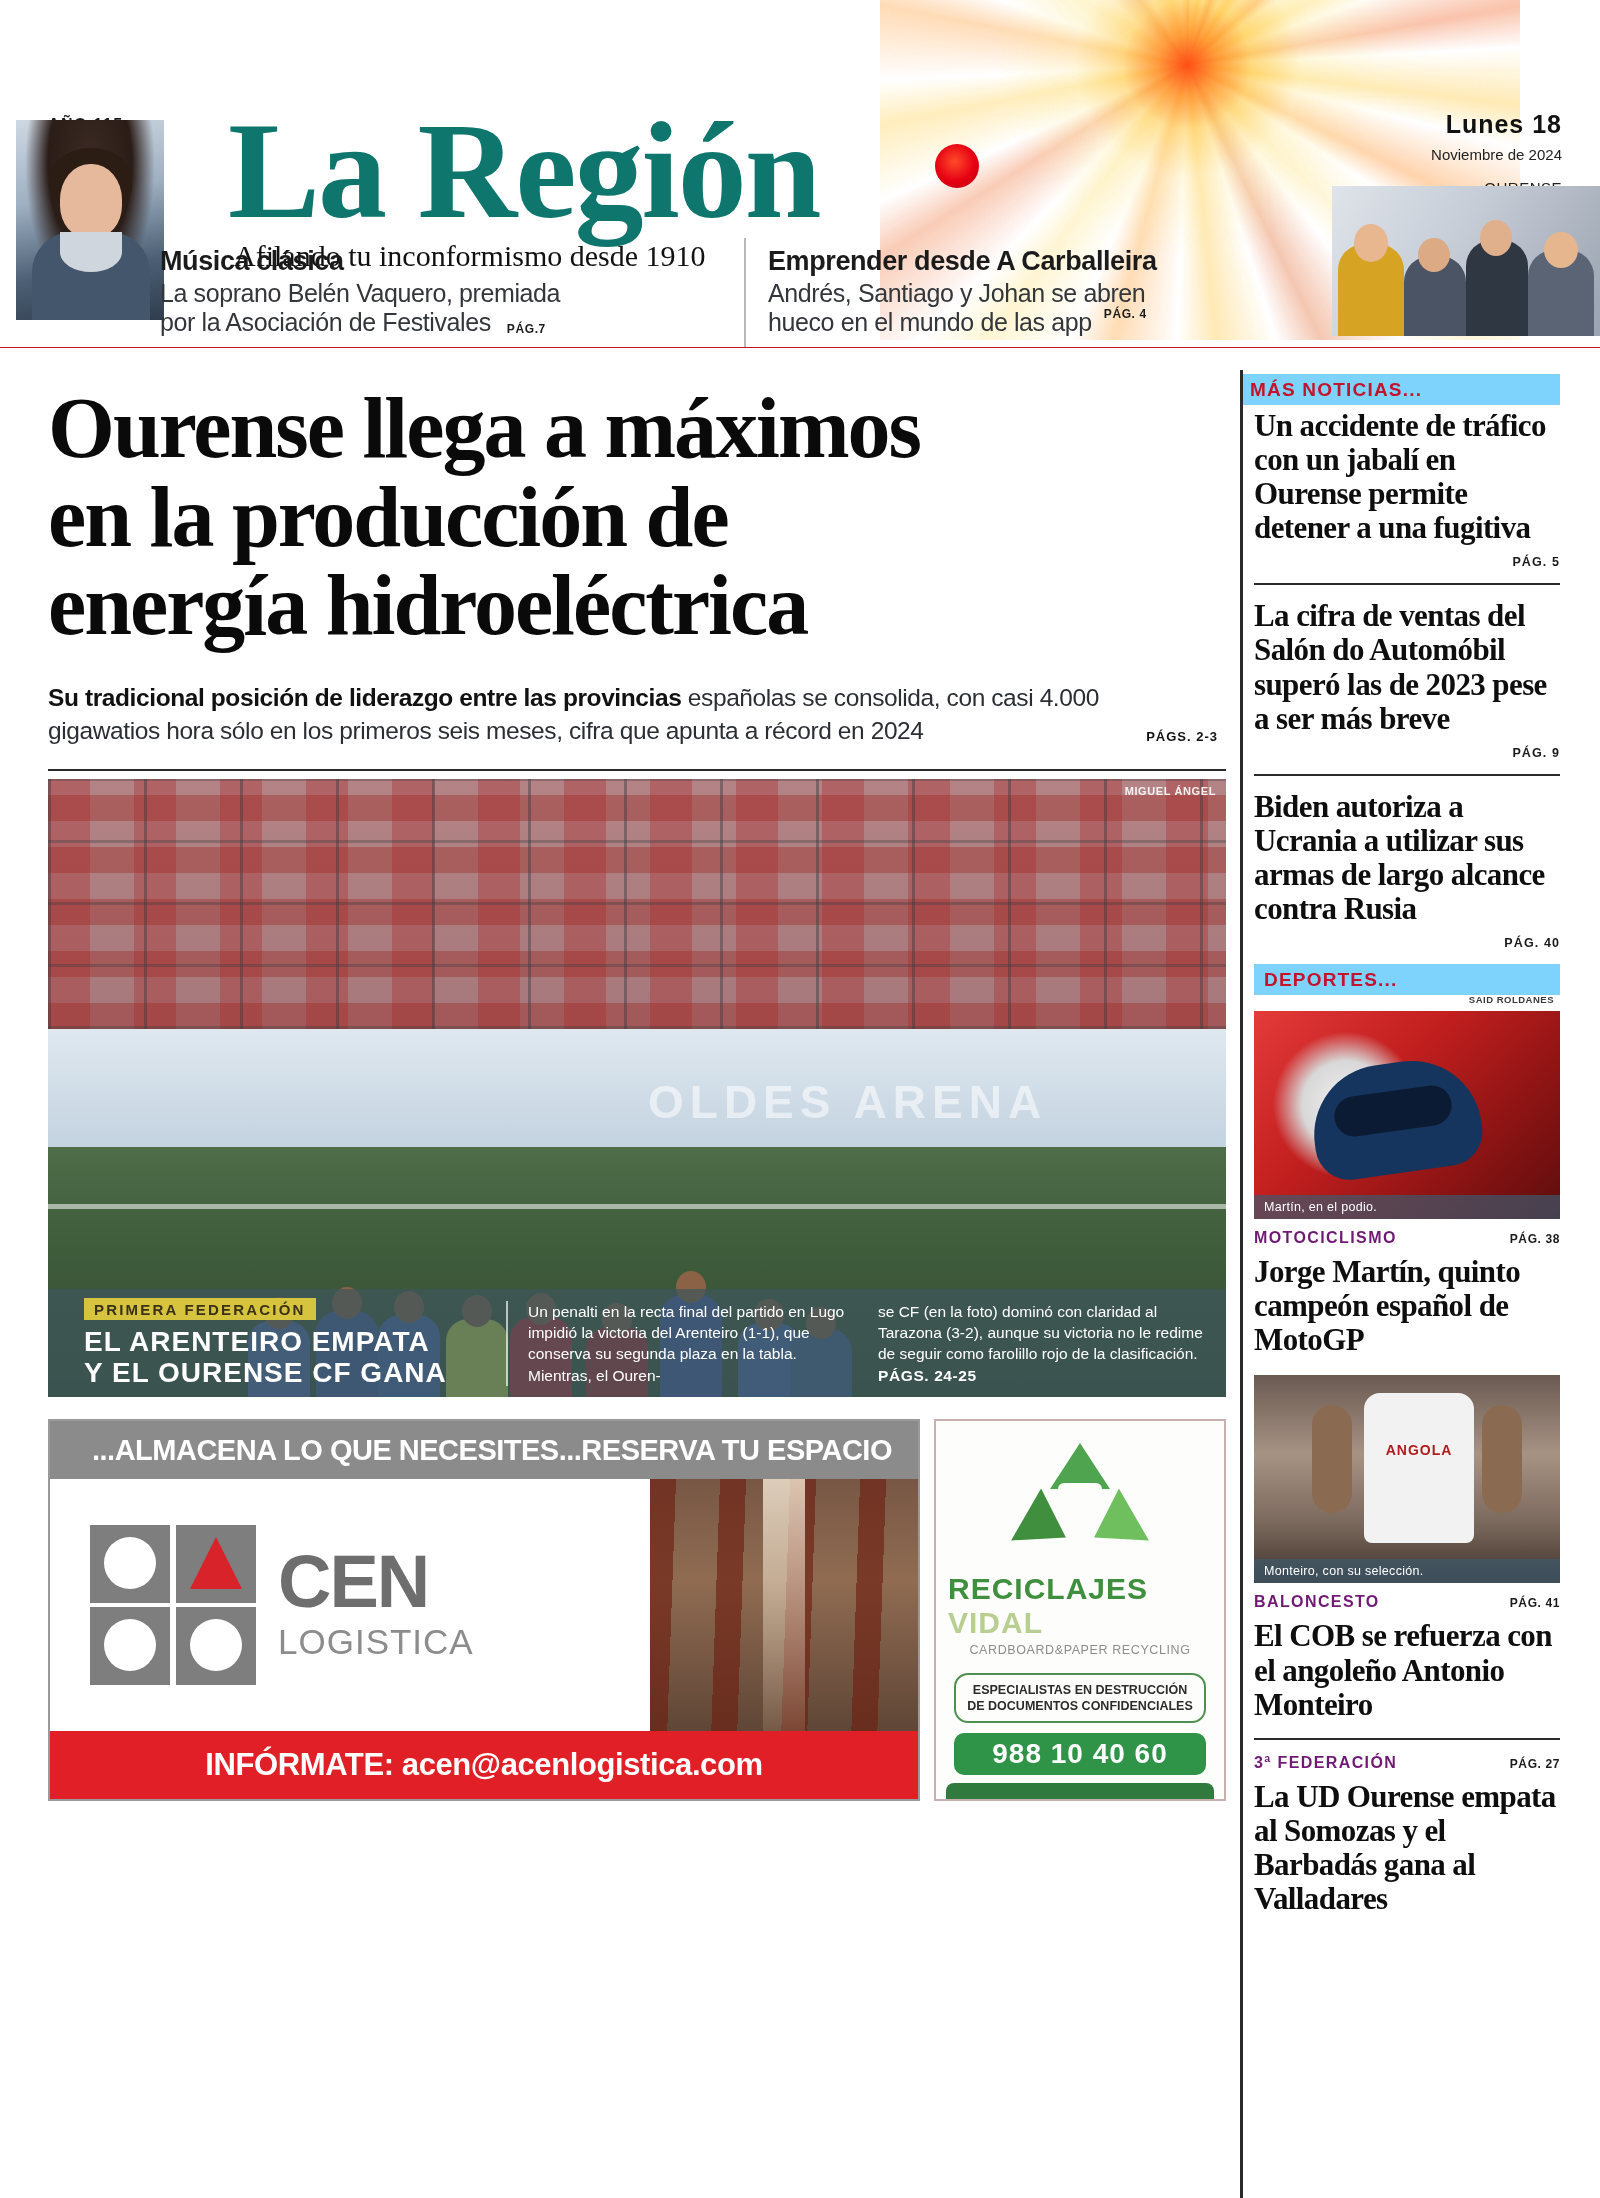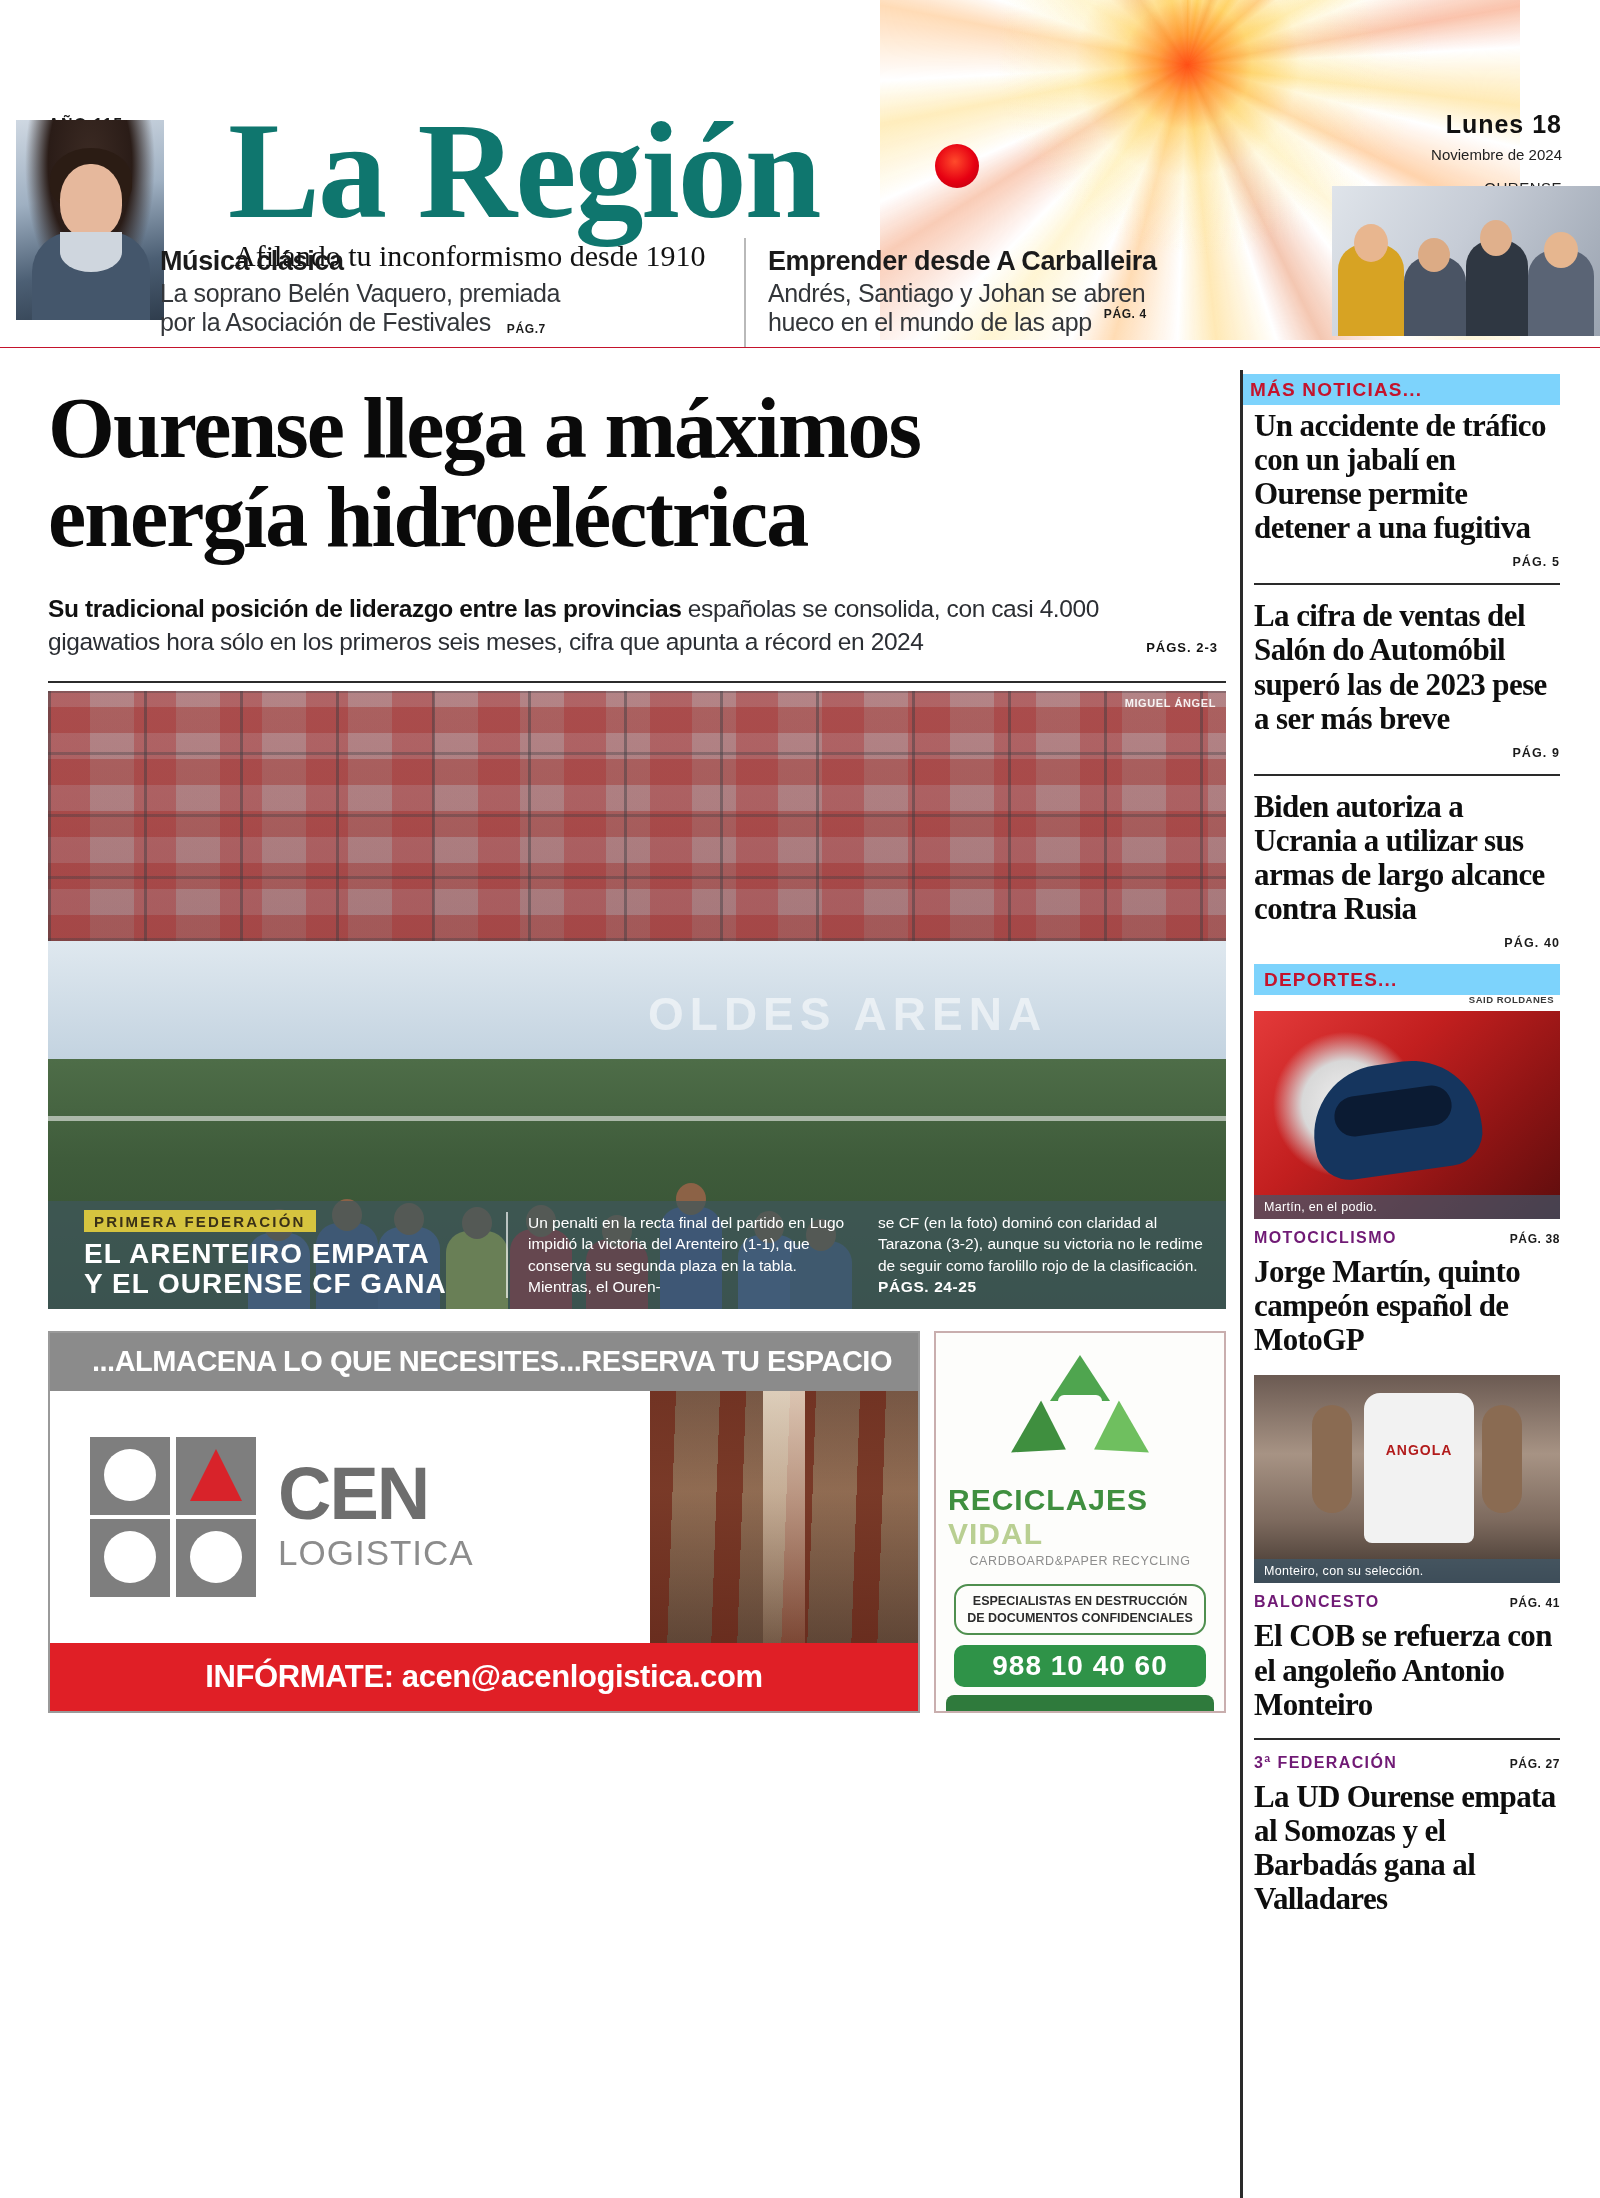--- a/index.html
+++ b/index.html
@@ -362,20 +362,21 @@
     <div class="rule-red"></div>
 
   </div>
 
   <div class="content">
 
     <div class="main-col">
 
       <div class="headline">
         <div>Ourense llega a máximos</div>
+        <div>en la producción de</div>
         <div>energía hidroeléctrica</div>
       </div>
 
       <div class="subhead">
         <b>Su tradicional posición de liderazgo entre las provincias</b><span> españolas se consolida, con casi 4.000 gigawatios hora sólo en los primeros seis meses, cifra que apunta a récord en 2024</span>
         <span class="pg">PÁGS. 2-3</span>
       </div>
 
       <div class="hr-thin"></div>
 

